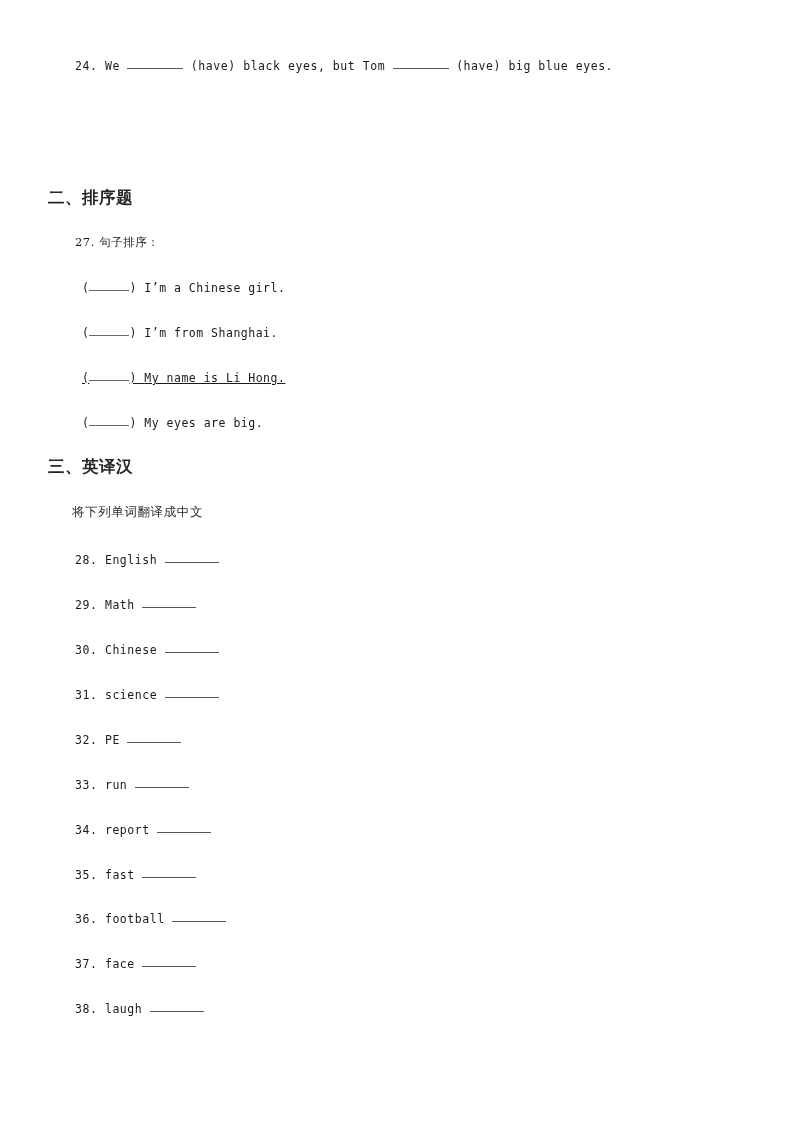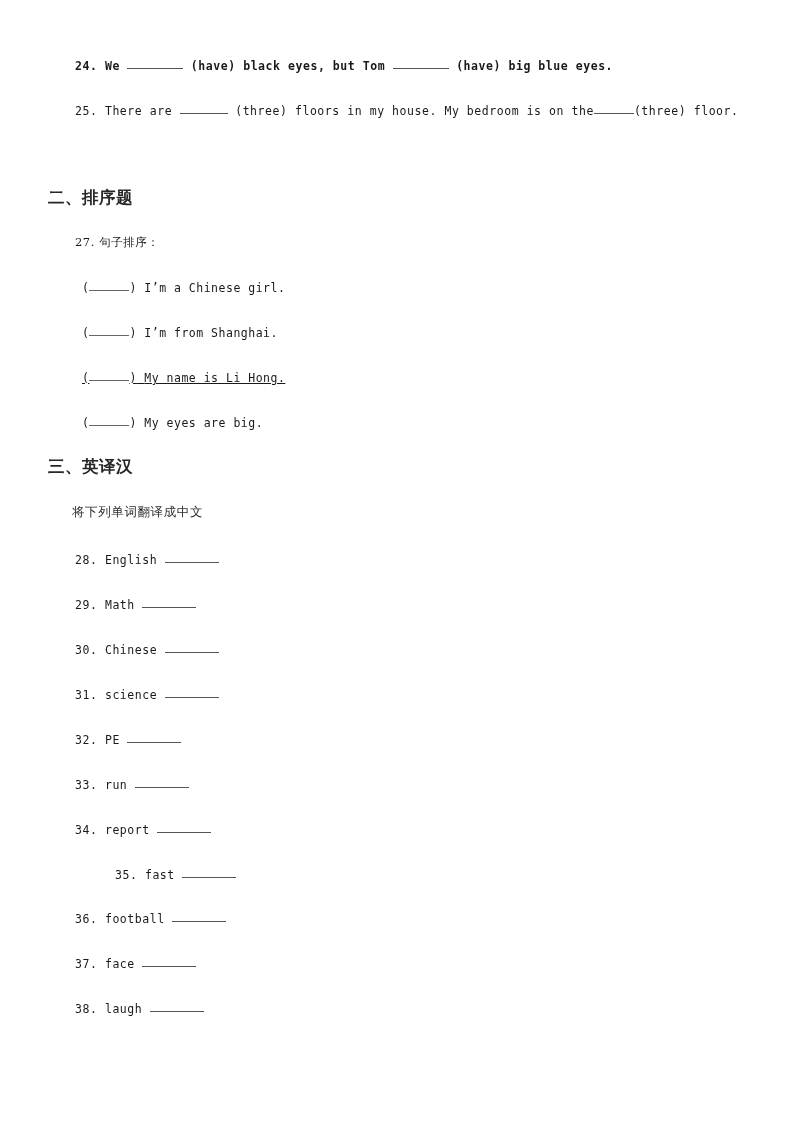--- a/index.html
+++ b/index.html
@@ -115,35 +115,29 @@
     color: #333333;
     letter-spacing: 1.6px;
     line-height: 1;
   }
 </style>
 </head>
 <body>
 
 <div class="page">
 
-  <div class="qline" style="top:61px; left:75px;font-weight:bold;">
+  <div class="qline" style="top:61px; left:75px;">
     <span class="qnum">24</span><span>.</span>
     <span>We</span>
     <span class="blank b-lg"></span>
     <span>(have) black eyes, but Tom</span>
     <span class="blank b-lg"></span>
     <span>(have) big blue eyes.</span>
   </div>
 
-  <div class="qline" style="top:106px; left:75px;">
-    <span class="qnum">25</span><span>.</span>
-    <span>There are</span>
-    <span class="blank b-md"></span>
-    <span>(three) floors in my house. My bedroom is on the</span><span class="blank b-sm"></span><span>(three) floor.</span>
-  </div>
 
 
   <div class="section-head" style="top:190px;">二、排序题</div>
 
   <div class="qline" style="top:237px; left:75px; font-family:'DejaVu Serif','Liberation Serif',serif;">
     <span class="qnum">27</span><span>.</span>
     <span>句子排序：</span>
   </div>
 
   <div class="orderline" style="top:283px; left:82px;">
@@ -205,21 +199,21 @@
     <span>run</span>
     <span class="blank b-voc"></span>
   </div>
 
   <div class="vocline" style="top:825px; left:75px;">
     <span class="qnum">34</span><span>.</span>
     <span>report</span>
     <span class="blank b-voc"></span>
   </div>
 
-  <div class="vocline" style="top:870px; left:75px;margin-left:40px;">
+  <div class="vocline" style="top:870px; left:75px;">
     <span class="qnum">35</span><span>.</span>
     <span>fast</span>
     <span class="blank b-voc"></span>
   </div>
 
   <div class="vocline" style="top:914px; left:75px;">
     <span class="qnum">36</span><span>.</span>
     <span>football</span>
     <span class="blank b-voc"></span>
   </div>

